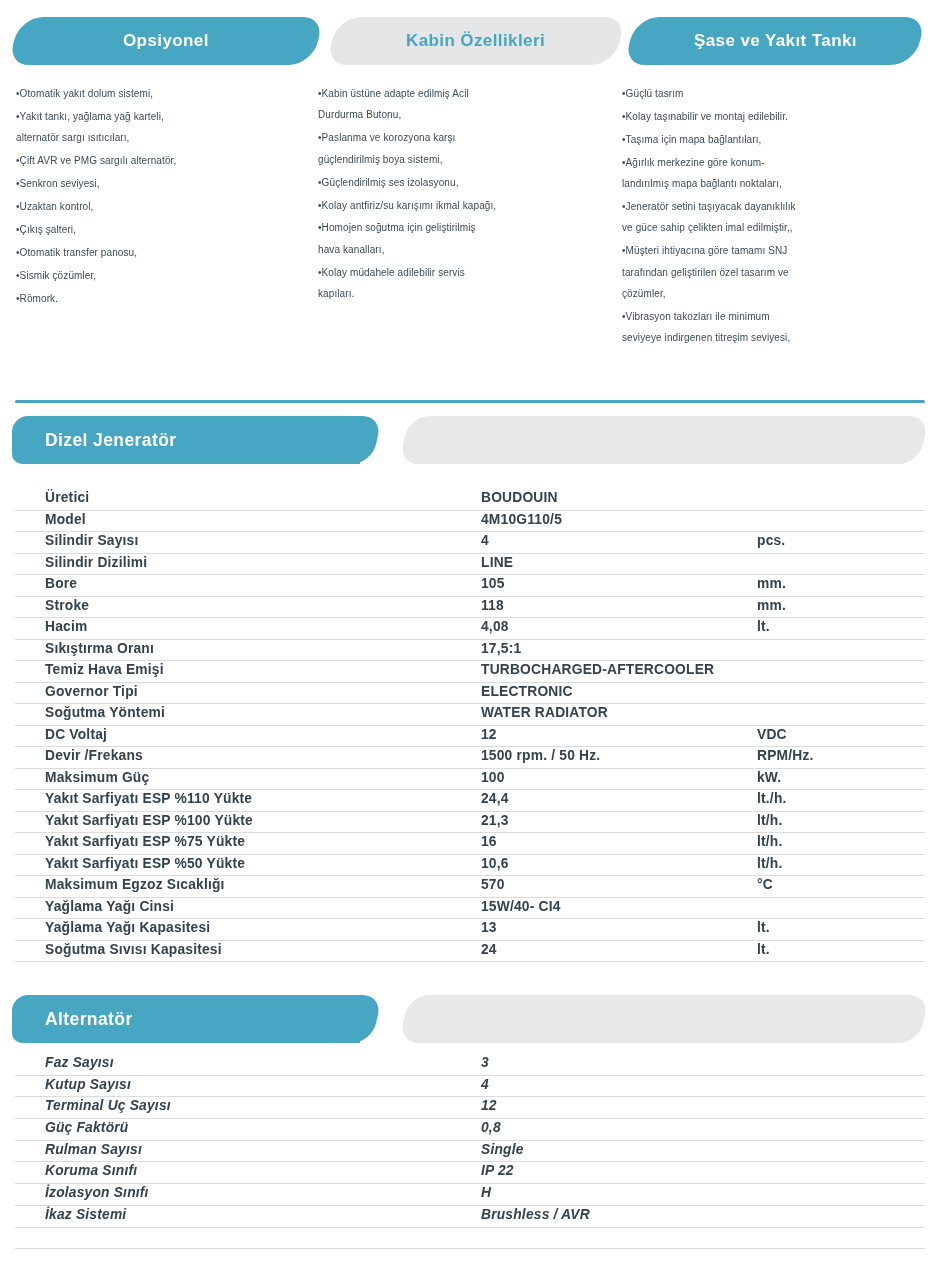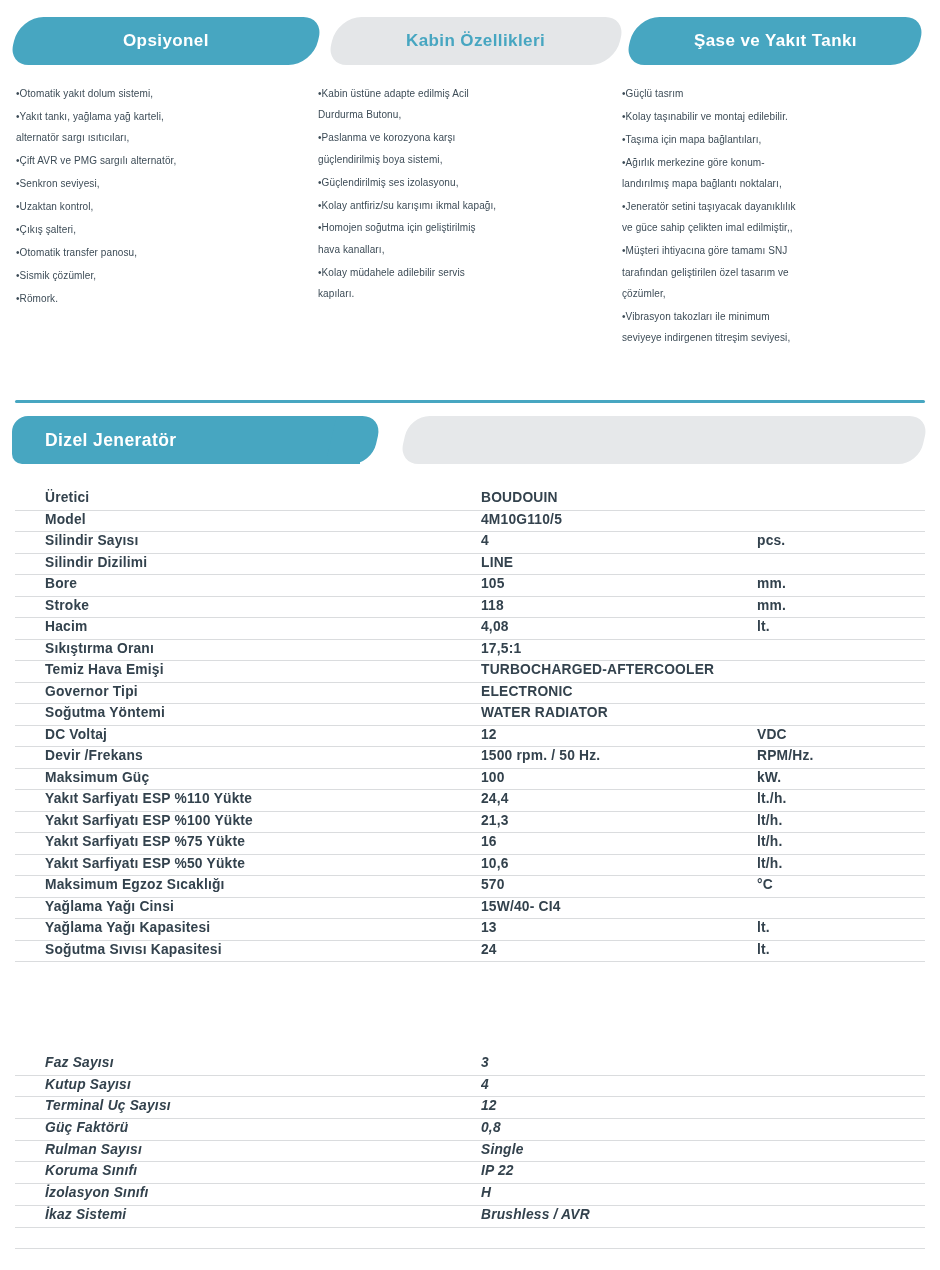--- a/index.html
+++ b/index.html
@@ -236,20 +236,26 @@
         <div class="cell cell-value">13</div>
         <div class="cell cell-unit">lt.</div>
       </div>
       <div class="spec-row h215">
         <div class="cell cell-label">Soğutma Sıvısı Kapasitesi</div>
         <div class="cell cell-value">24</div>
         <div class="cell cell-unit">lt.</div>
       </div>
     </div>
 
+  <div class="section-header" style="top:995px;">
+    <div class="sh-teal">
+      <span class="sh-text">Alternatör</span>
+    </div>
+    <div class="sh-gray"></div>
+  </div>
   <div class="spec-table" style="top:1054px;">
       <div class="spec-row h217">
         <div class="cell cell-label">Faz Sayısı</div>
         <div class="cell cell-value">3</div>
         <div class="cell cell-unit"></div>
       </div>
       <div class="spec-row h217">
         <div class="cell cell-label">Kutup Sayısı</div>
         <div class="cell cell-value">4</div>
         <div class="cell cell-unit"></div>

